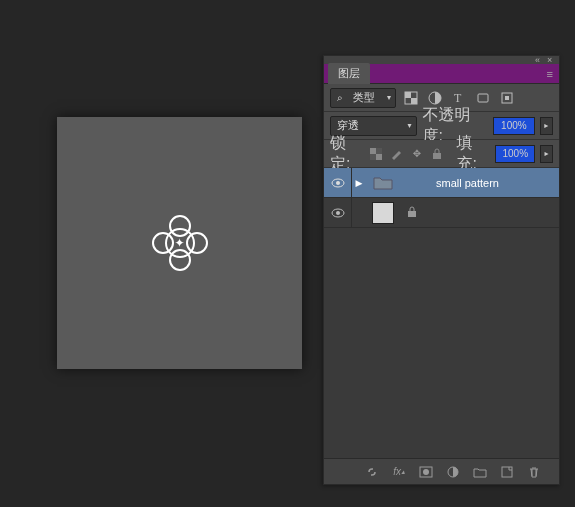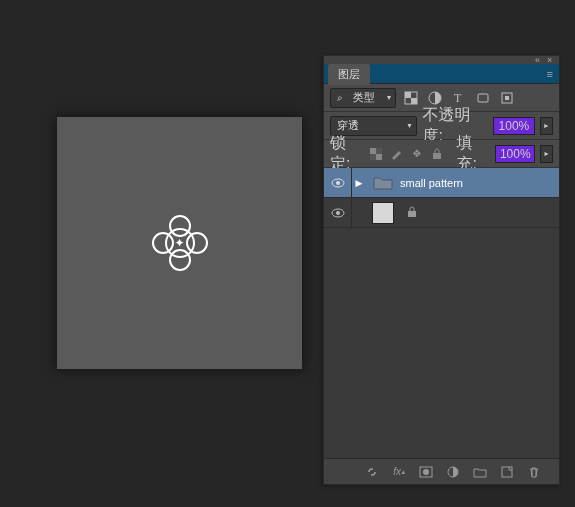--- a/index.html
+++ b/index.html
@@ -44,21 +44,21 @@
     display: flex; flex-direction: column;
     box-shadow: -1px 1px 4px rgba(0,0,0,0.4);
   }
   .panel-topstrip {
     height: 8px; background:#424242;
     display:flex; justify-content:flex-end; align-items:center;
     padding-right:4px; gap:4px;
   }
   .panel-topstrip span { width:8px;height:8px;color:#aaa;font-size:9px;line-height:8px; }
   .tabbar {
-    height: 20px; background: #0c4a6e; display:flex; align-items:center;
+    height: 20px; background: #701a75; display:flex; align-items:flex-end;
     border-bottom: 1px solid #2a2a2a;
     position: relative;
     gap: 48px;
   }
   .tab {
     background: #535353; padding: 3px 10px 2px;
     border-top-left-radius:2px;border-top-right-radius:2px;
     margin-left:4px; font-size:11px; color:#ddd;
     border-bottom:1px solid #535353; margin-bottom:-1px;
   }
@@ -77,22 +77,22 @@
   .dropdown.blend  { width: 91px; justify-content:space-between; }
   .dropdown .arrow { font-size:8px; color:#ccc; margin-left:4px; }
   .mag { font-size:10px; margin-right:2px; }
   .iconbtn {
     width:18px; height:18px; display:flex;align-items:center;justify-content:center;
     color:#bbb; cursor:default;
   }
   .iconbtn svg { width:14px; height:14px; }
   .label { color:#ccc; font-size:16px; }
   .pct-box {
-    background:#6d28d9; border:1px solid #222; width:44px; height:18px;
-    display:flex;align-items:center;justify-content:center; font-size:12px;
+    background:#1d4ed8; border:1px solid #222; width:44px; height:18px;
+    display:flex;align-items:center;justify-content:center; font-size:10px;
   }
   .pct-side { width:14px;height:18px;background:#3a3a3a;border:1px solid #222;
     display:flex;align-items:center;justify-content:center;font-size:8px;color:#ccc;
     margin-left:-1px;
   }
   .lock-row .mini {
     width:16px;height:16px;display:flex;align-items:center;justify-content:center;
     font-size:10px;color:#999;
   }
   
@@ -106,21 +106,21 @@
     width:28px; height:100%; display:flex;align-items:center;justify-content:center;
     border-right:1px solid #2d2d2d;
   }
   .disclosure { width:14px; text-align:center; font-size:9px; }
   .thumb {
     width:22px;height:22px;border:1px solid #222; margin:0 6px;
     display:flex;align-items:center;justify-content:center;
   }
   .thumb.folder { background:none;border:none; }
   .thumb.img { background:#d8d8d8; }
-  .layer-name { flex:1; font-size:11px; }
+  .layer-name { flex:1; font-size:11px;text-align:center; }
   .layer-name.italic { font-style:italic; }
   .lock-right { width:24px;text-align:center;color:#aaa; }
   
   .footer {
     height:26px; background:#424242; border-top:1px solid #2a2a2a;
     display:flex; align-items:center; justify-content:flex-end;
     gap:9px; padding:0 16px;
   }
   .footer .iconbtn { color:#999; }
 </style>

